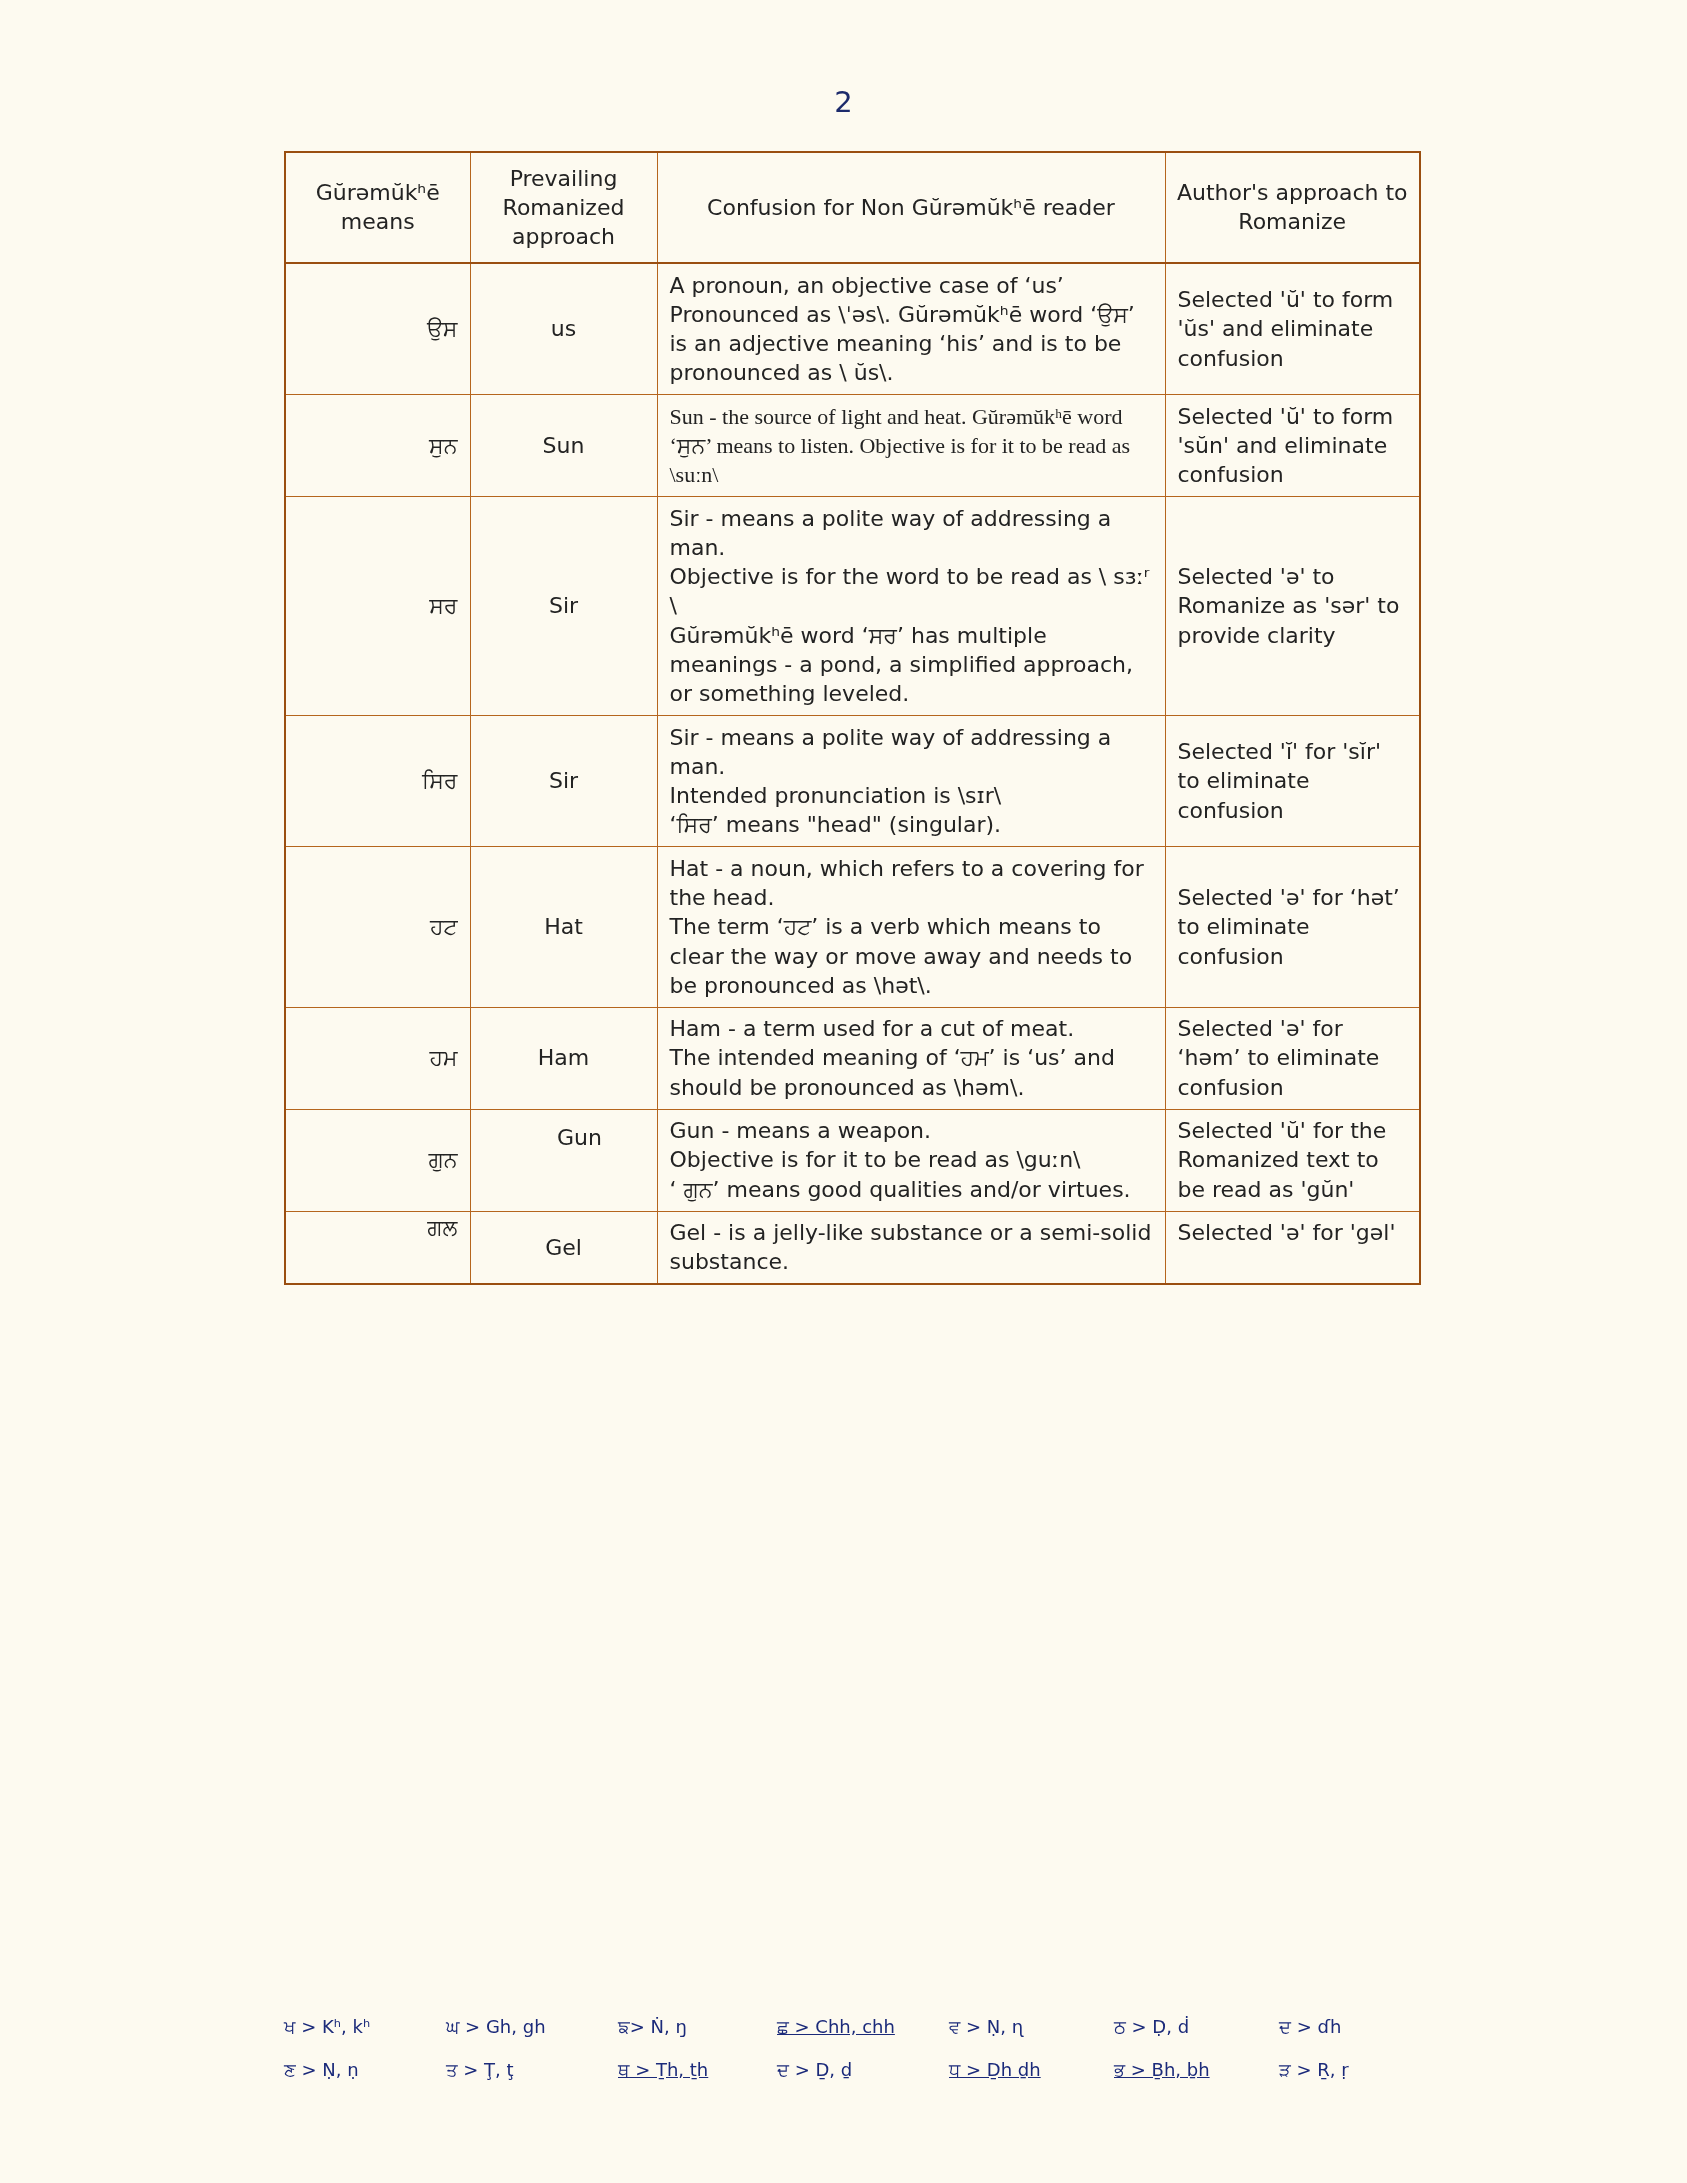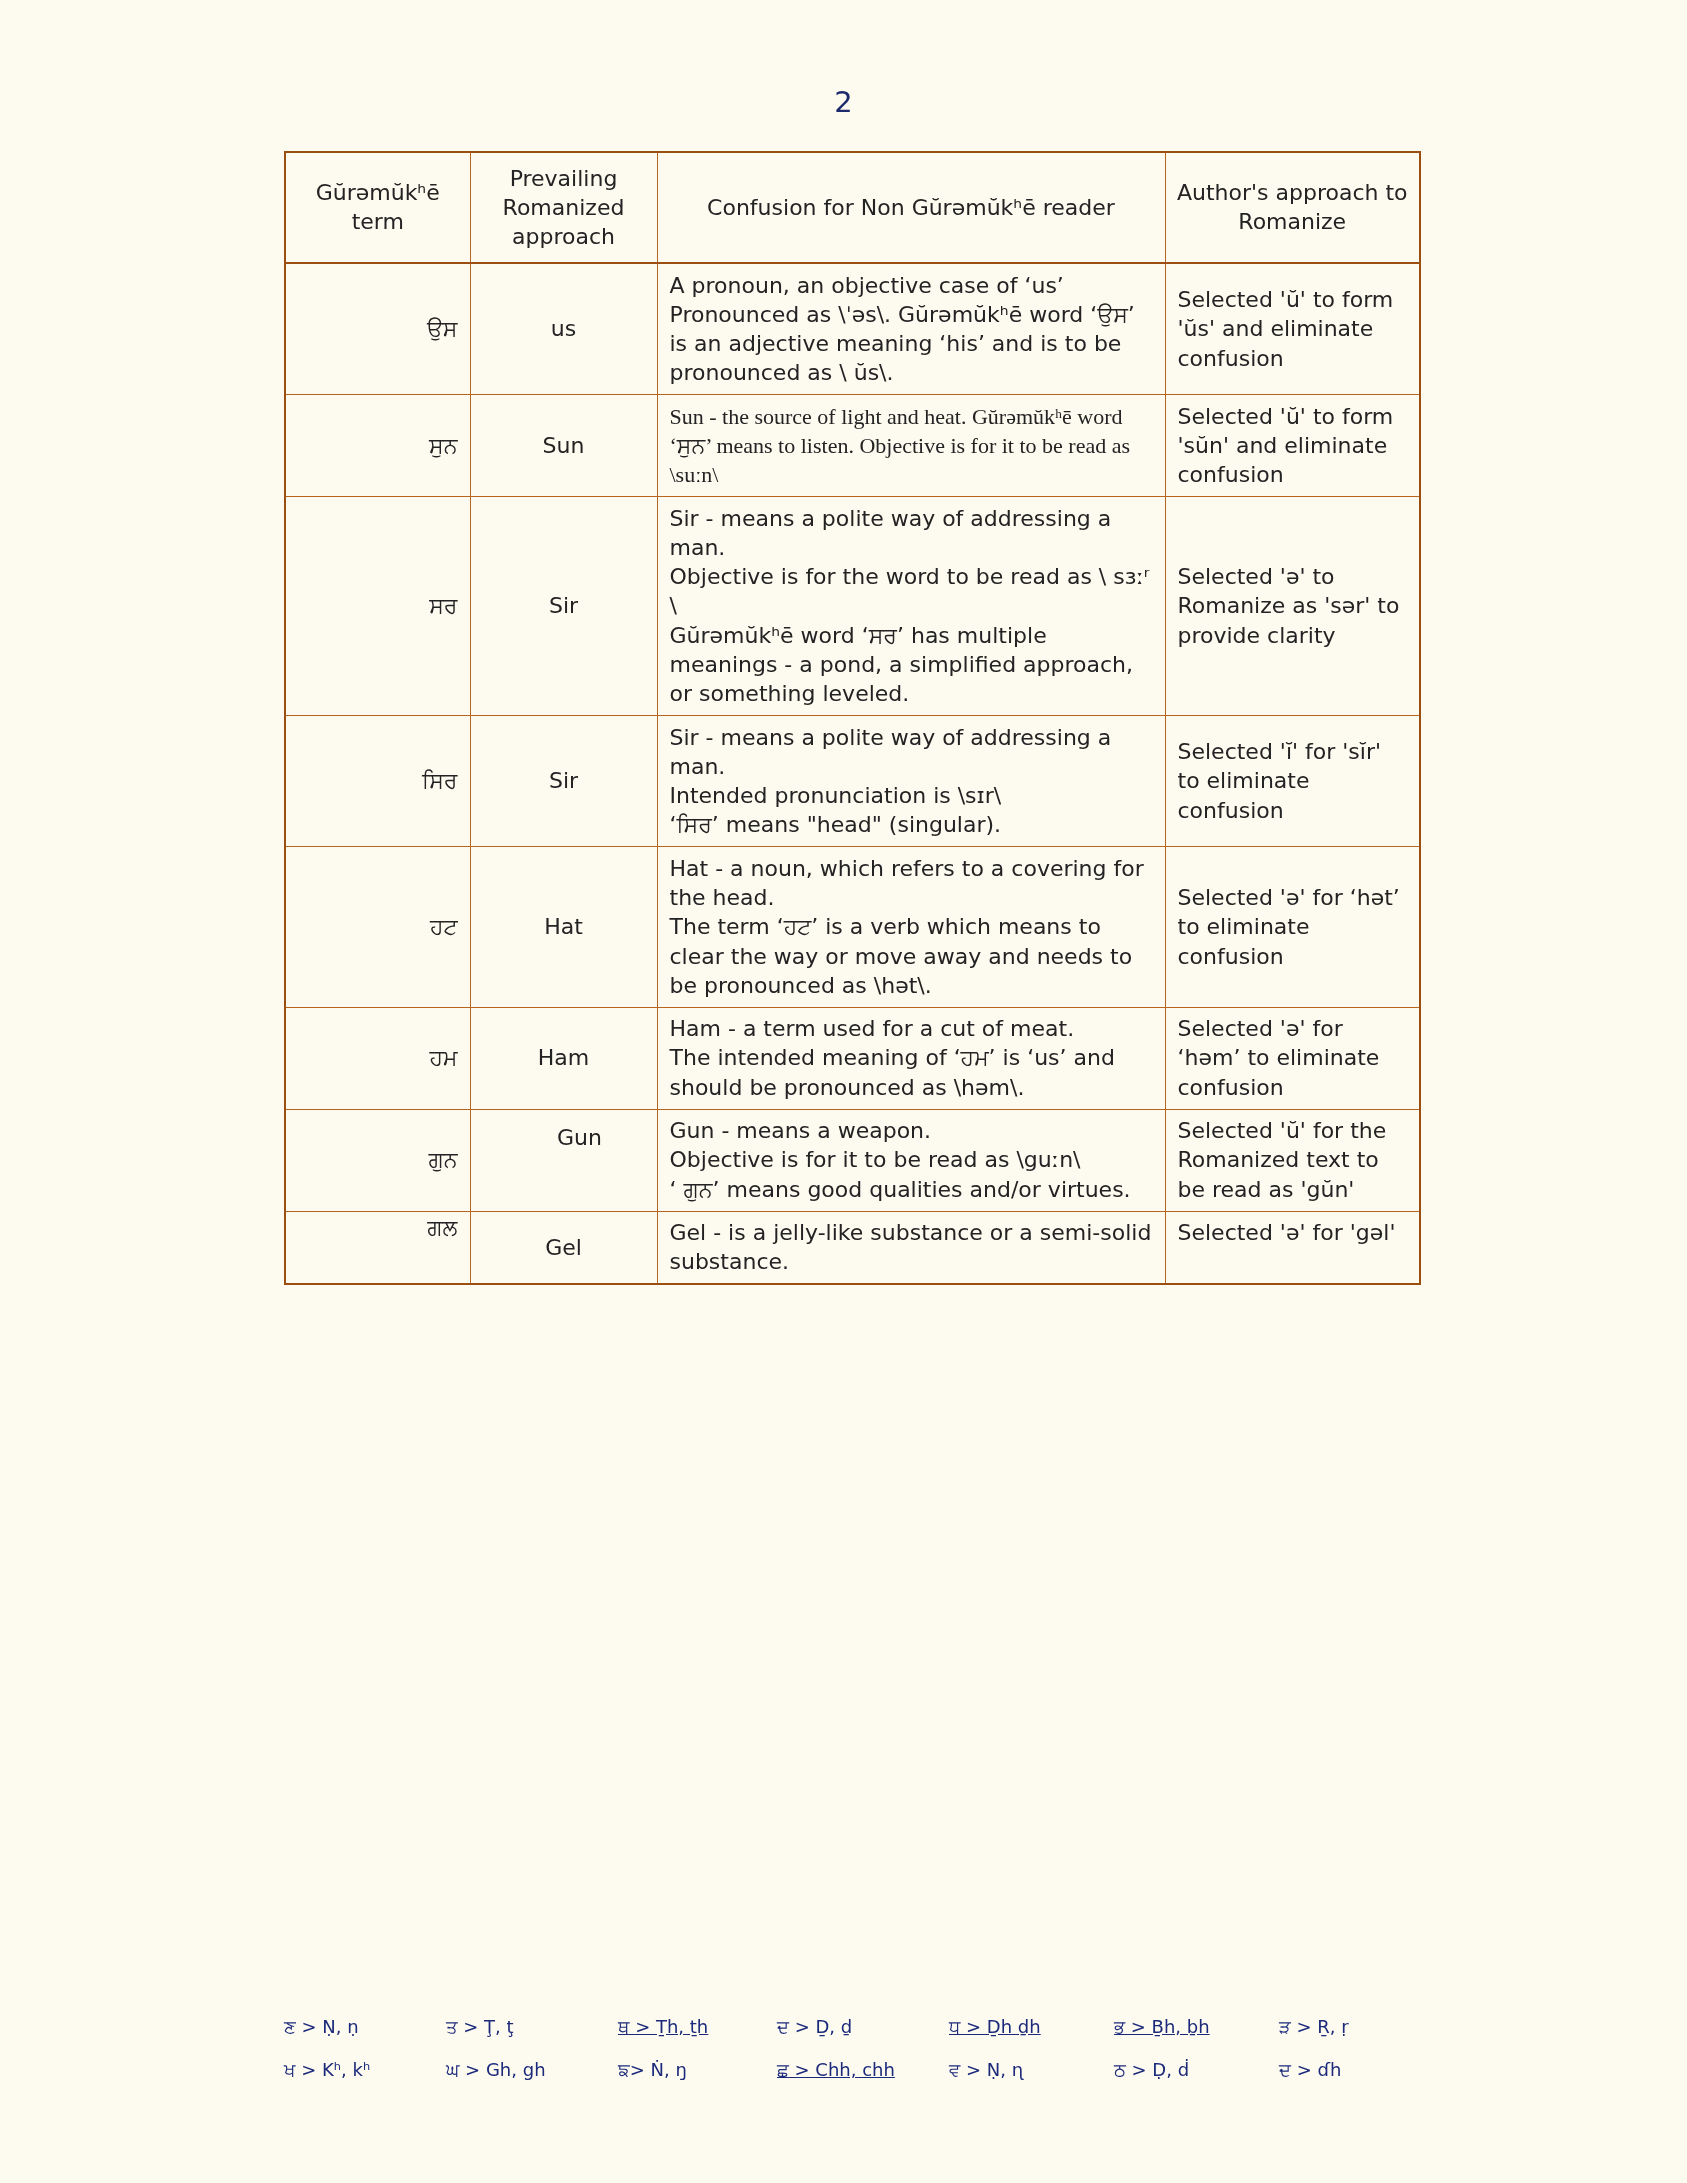--- a/index.html
+++ b/index.html
@@ -115,21 +115,21 @@
   <div class="table-wrap">
     <table class="main">
       <colgroup>
         <col class="c1">
           <col class="c2">
           <col class="c3">
           <col class="c4">
       </colgroup>
       <thead>
         <tr>
-          <th>Gŭrəmŭkʰē term</th>
+          <th>Gŭrəmŭkʰē means</th>
           <th>Prevailing Romanized approach</th>
           <th>Confusion for Non Gŭrəmŭkʰē reader</th>
           <th>Author's approach to Romanize</th>
         </tr>
       </thead>
       <tbody>
         <tr>
           <td class="gur">ਉਸ</td>
           <td class="rom">us</td>
           <td class="conf" style="white-space: pre-line;">A pronoun, an objective case of ‘us’ Pronounced as \ˈəs\. Gŭrəmŭkʰē word ‘ਉਸ’ is an adjective meaning ‘his’ and is to be pronounced as \ ŭs\.</td>
@@ -195,35 +195,35 @@
         <col style="width:162px">
           <col style="width:172px">
           <col style="width:159px">
         <col style="width:172px">
           <col style="width:165px">
           <col style="width:165px">
           <col style="width:169px">
       </colgroup>
       <tbody>
           <tr>
+        <td>ਖ &gt; Kʰ, kʰ</td>
+        <td>ਘ &gt; Gh, gh</td>
+        <td>ਙ&gt; Ṅ, ŋ</td>
+        <td class="u">ਛ &gt; Chh,  chh</td>
+        <td>ਵ &gt; Ṇ, ɳ</td>
+        <td>ਠ &gt; Ḍ, ḋ</td>
+        <td>ਦ &gt; ɗh</td>
+      </tr>
+      <tr>
         <td>ਣ &gt; Ṇ, ṇ</td>
         <td>ਤ &gt; Ţ, ţ</td>
         <td class="u">ਥ &gt; Ṯh,  ṯh</td>
         <td>ਦ &gt; Ḏ, ḏ</td>
         <td class="u">ਧ &gt; Ḏh  ḏh</td>
         <td class="u">ਭ &gt; Ḇh,  ḇh</td>
         <td>ੜ &gt; Ṟ, ṛ</td>
       </tr>
-      <tr>
-        <td>ਖ &gt; Kʰ, kʰ</td>
-        <td>ਘ &gt; Gh, gh</td>
-        <td>ਙ&gt; Ṅ, ŋ</td>
-        <td class="u">ਛ &gt; Chh,  chh</td>
-        <td>ਵ &gt; Ṇ, ɳ</td>
-        <td>ਠ &gt; Ḍ, ḋ</td>
-        <td>ਦ &gt; ɗh</td>
-      </tr>
     </tbody>
       </table>
   </div>
 
 </div>
 
 
 </body></html>

